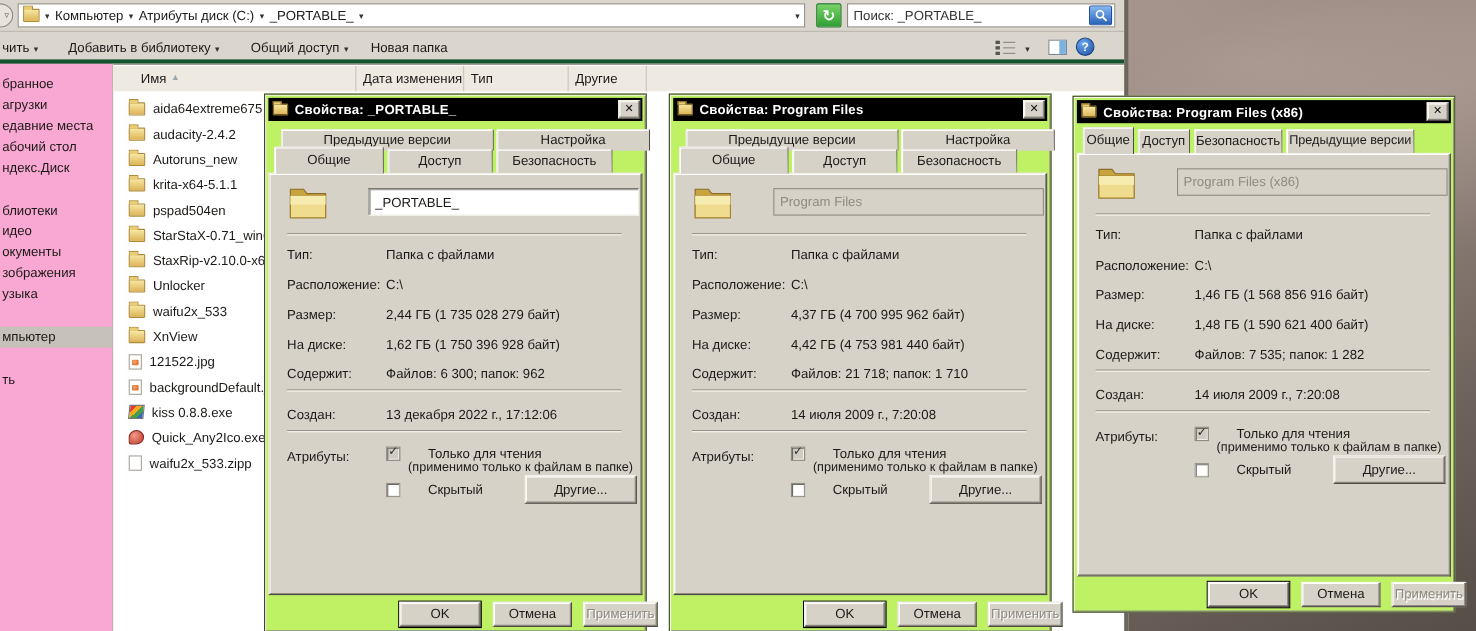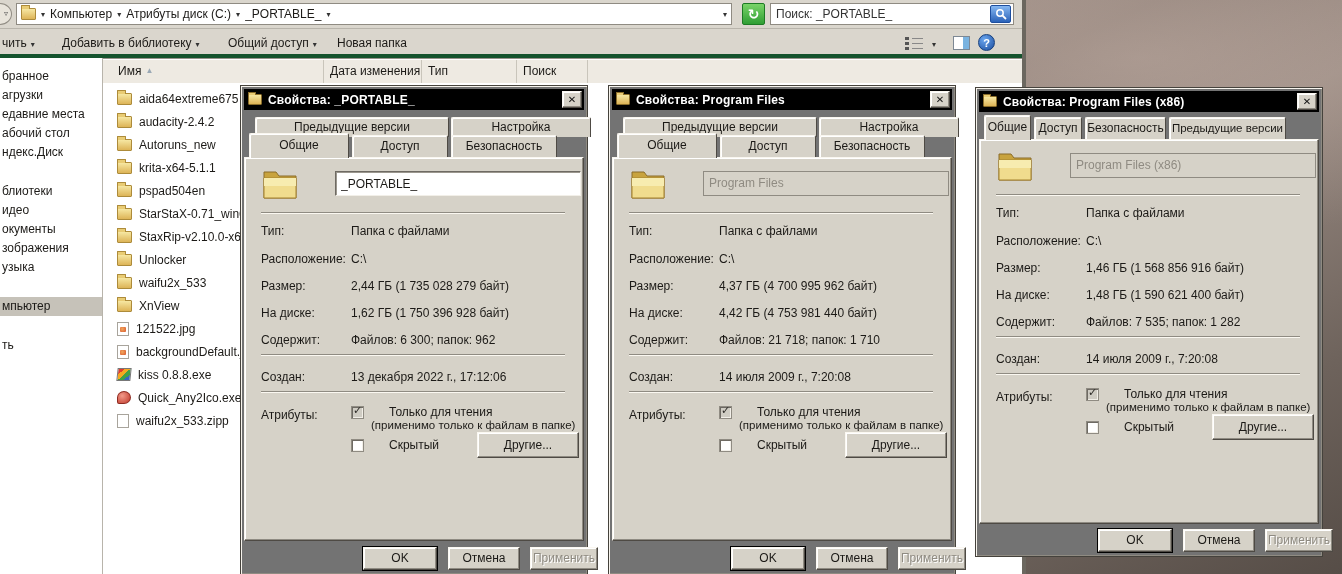--- a/index.html
+++ b/index.html
@@ -34,29 +34,29 @@
   .cmd-bar { position:absolute; left:0; top:29px; width:1022px; height:29px; background:#dad6cd; border-bottom:4px solid #14532d; }
   .cmd-item { position:absolute; top:7px; white-space:nowrap; }
   .cmd-item .carat { margin-left:4px; }
   .views-icon { position:absolute; left:905px; top:7px; }
   .views-carat { position:absolute; left:932px; top:11px; }
   .preview-icon { position:absolute; left:953px; top:7px; width:17px; height:14px; background:#fff; border:1px solid #7d8894; }
   .preview-icon i { position:absolute; right:0; top:0; width:6px; height:12px; background:#7ab3e0; display:block; }
   .help-icon { position:absolute; left:978px; top:5px; width:17px; height:17px; border-radius:50%;
     background:radial-gradient(circle at 35% 30%,#6aa6ef,#1d4e9e); color:#fff; font-weight:bold; font-size:11px; text-align:center; line-height:16px; border:1px solid #16407e; }
   
-  .sidebar { position:absolute; left:0; top:58px; width:103px; height:516px; background:#ffffff; border-right:1px solid #b8b4ab; }
+  .sidebar { position:absolute; left:0; top:58px; width:103px; height:516px; background:#f9a8d4; border-right:1px solid #b8b4ab; }
   .sidebar ul { list-style:none; padding-top:9px; }
   .sidebar li { height:19px; line-height:19px; padding-left:2px; white-space:nowrap; overflow:hidden; }
   .sidebar li.gap-after { margin-bottom:20px; }
   .sidebar li.selected { background:#c6c2b9; }
   .list-pane { position:absolute; left:103px; top:58px; width:919px; height:516px; background:#fff; border-top:1px solid #96928a; }
   .header-row { position:absolute; left:0; top:1px; width:919px; height:23px; background:#eeeae2; display:flex; font-size:12px; }
   .hcell { border-right:1px solid #c9c5bb; padding-left:6px; line-height:22px; white-space:nowrap; overflow:hidden; }
-  .hcell.first { padding-left:15px; }
+  .hcell.first { padding-left:25px; }
   .sort-asc { color:#9aa8b5; font-size:8px; margin-left:4px; vertical-align:2px; }
   .file-list { position:absolute; left:0; top:24px; width:919px; height:492px; padding-top:4px; }
   .frow { height:23px; display:flex; align-items:center; padding-left:14px; gap:7px; white-space:nowrap; }
   
   .ic { display:inline-block; flex:0 0 auto; }
   .ic-folder { width:15px; height:12px; background:linear-gradient(#f6e7a2,#ddb457); border:1px solid #ad8b3a; border-radius:1px; position:relative; }
   .ic-folder::before { content:""; position:absolute; left:-1px; top:-4px; width:7px; height:3px; background:#e9cc74; border:1px solid #ad8b3a; border-bottom:0; border-radius:1px 1px 0 0; }
   .ic-jpg { width:12px; height:14px; background:#fff; border:1px solid #a8a49c; position:relative; }
   .ic-jpg::before { content:""; position:absolute; left:2px; top:4px; width:6px; height:5px; background:radial-gradient(circle at 40% 40%,#f2a85e,#d8572c); border-radius:1px; }
   .ic-exe { width:14px; height:13px; background:linear-gradient(135deg,#e23b2e 0 25%,#f6a821 25% 50%,#43a047 50% 75%,#3566c4 75% 100%); border:1px solid #777; transform:skewX(-6deg); }
@@ -65,21 +65,21 @@
   
   .list-glyph { display:inline-block; width:18px; height:14px;
     background:
       linear-gradient(#555,#555) 0 1px/4px 3px no-repeat,
       linear-gradient(#555,#555) 0 6px/4px 3px no-repeat,
       linear-gradient(#555,#555) 0 11px/4px 3px no-repeat,
       linear-gradient(#888,#888) 7px 2px/11px 1px no-repeat,
       linear-gradient(#888,#888) 7px 7px/11px 1px no-repeat,
       linear-gradient(#888,#888) 7px 12px/11px 1px no-repeat; }
   
-  .dlg { position:absolute; width:348px; background:#737373; border:1px solid #45423c;
+  .dlg { position:absolute; width:348px; background:#bef264; border:1px solid #45423c;
     box-shadow:inset 1px 1px 0 #f7f4ed, inset -1px -1px 0 #8f8b82; z-index:10; }
   .dlg-title { position:absolute; left:3px; right:3px; top:3px; height:21px; background:#000;
     display:flex; align-items:center; padding:0 2px 0 4px; }
   .dlg-title-text { color:#fff; font-weight:bold; margin-left:6px; letter-spacing:.2px; }
   .title-folder { width:14px; height:11px; background:linear-gradient(#f6e7a2,#ddb457); border:1px solid #8a6d2a; border-radius:1px; position:relative; }
   .title-folder::before { content:""; position:absolute; left:-1px; top:-3px; width:6px; height:2px; background:#e9cc74; border:1px solid #8a6d2a; border-bottom:0; }
   .close-btn { margin-left:auto; width:20px; height:17px; background:#d6d2c8;
     border:1px solid; border-color:#fbf8f1 #4e4a44 #4e4a44 #fbf8f1; box-shadow:inset -1px -1px 0 #8f8b82, inset 1px 1px 0 #fff;
     font-size:10px; font-weight:bold; text-align:center; line-height:15px; color:#111; }
   .tab { position:absolute; background:#d6d2c8; border:1px solid #4e4a44; border-bottom:0;
@@ -167,21 +167,21 @@
       <li class="selected gap-after">мпьютер</li>
       <li>ть</li>
     </ul>
   </div>
 
   <div class="list-pane">
     <div class="header-row">
       <div class="hcell first" style="width:221px"><span>Имя</span><span class="sort-asc">▲</span></div>
       <div class="hcell" style="width:98px">Дата изменения</div>
       <div class="hcell" style="width:95px">Тип</div>
-      <div class="hcell" style="width:71px">Поиск</div>
+      <div class="hcell" style="width:71px">Другие</div>
       <div class="hcell" style="flex:1;border-right:0"></div>
     </div>
     <div class="file-list">
       <div class="frow">
           <span class="ic ic-folder"></span>
           <span>aida64extreme675</span>
         </div>
       <div class="frow">
           <span class="ic ic-folder"></span>
           <span>audacity-2.4.2</span>

